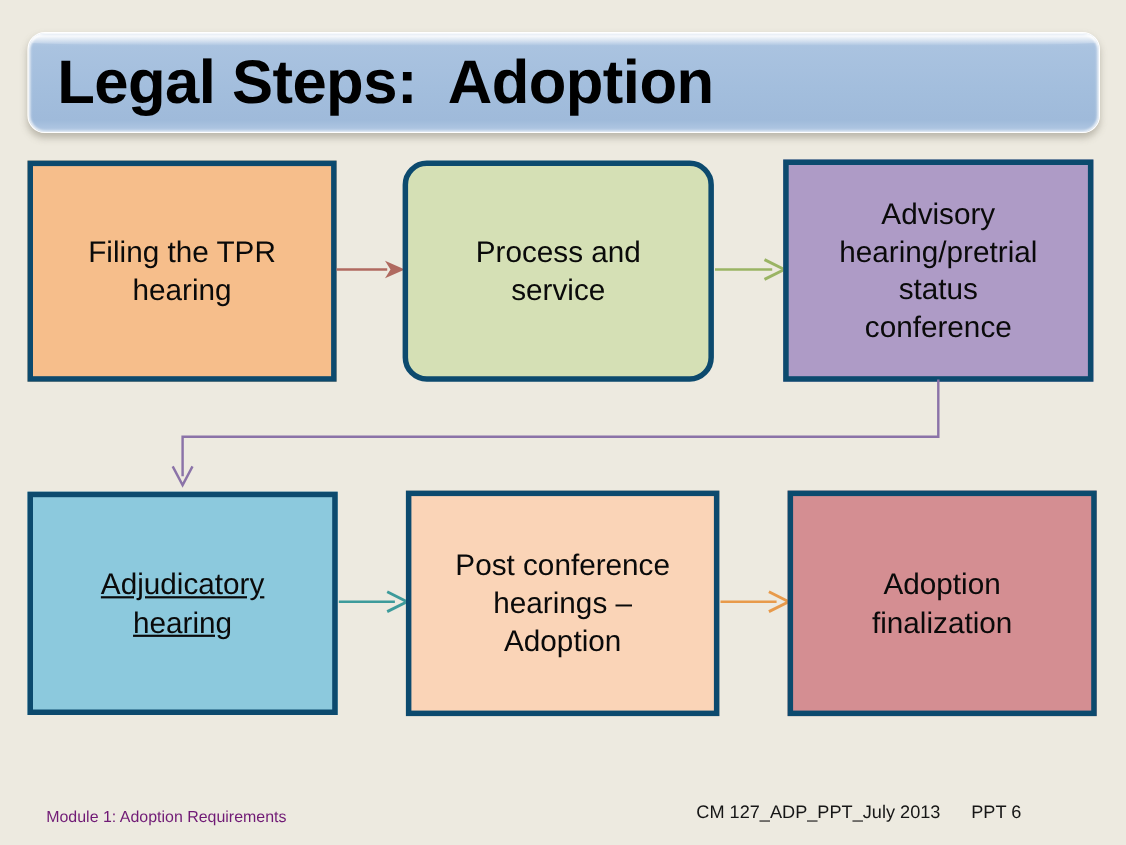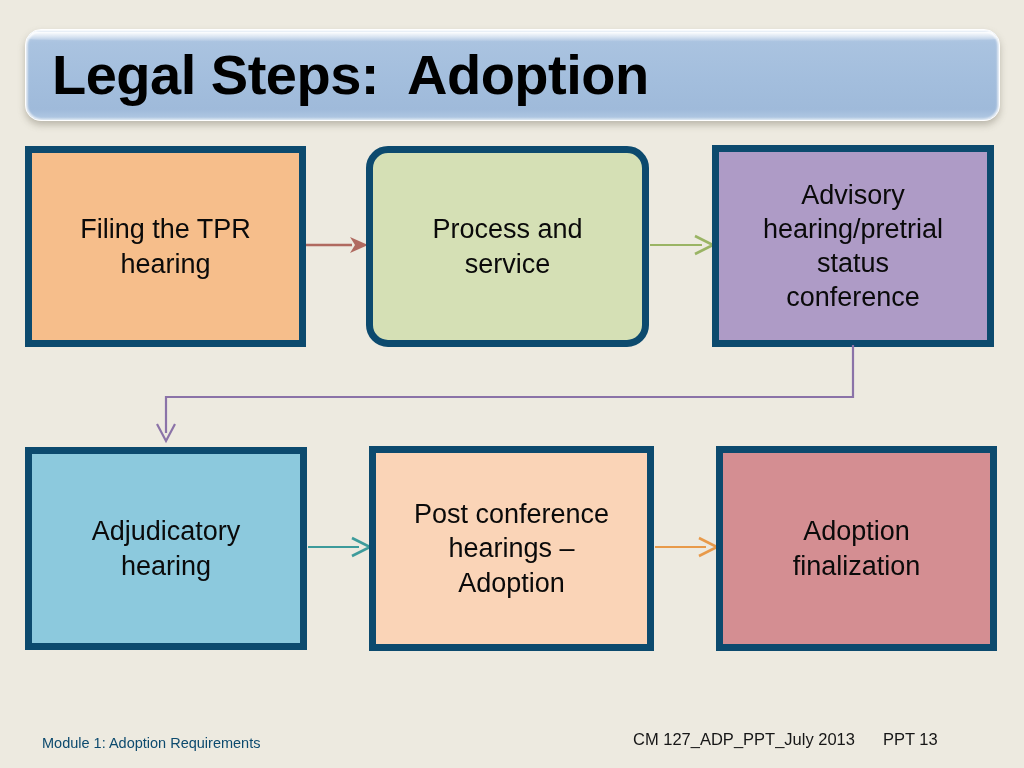--- a/index.html
+++ b/index.html
@@ -62,57 +62,57 @@
     color: #000000;
     letter-spacing: -0.5px;
     white-space: pre;
     line-height: 1;
   }
 
   
   .flow-box {
     position: absolute;
     box-sizing: border-box;
-    border: 7px solid #0c4a6e;
+    border: 5px solid #0c4a6e;
     display: flex;
     align-items: center;
     justify-content: center;
     text-align: center;
     color: #0a0a0a;
     font-size: 27px;
     line-height: 1.26;
     padding: 4px 24px;
     white-space: pre-line;
   }
 
   #box-1 { left: 25px;  top: 146px; width: 281px; height: 201px; }
   #box-2 { left: 366px; top: 146px; width: 283px; height: 201px; }
   #box-3 { left: 712px; top: 145px; width: 282px; height: 202px; }
-  #box-4 { left: 25px;  top: 447px; width: 282px; height: 203px; }
+  #box-4 { left: 25px;  top: 447px; width: 282px; height: 203px; text-decoration: underline; }
   #box-5 { left: 369px; top: 446px; width: 285px; height: 205px; }
   #box-6 { left: 716px; top: 446px; width: 281px; height: 205px; }
 
   
   .arrow-svg {
     position: absolute;
     overflow: visible;
   }
   #arrow-1 { left: 306px; top: 228px; width: 62px;  height: 34px; }
   #arrow-2 { left: 650px; top: 228px; width: 63px;  height: 34px; }
   #arrow-3 { left: 308px; top: 530px; width: 62px;  height: 34px; }
   #arrow-4 { left: 655px; top: 530px; width: 62px;  height: 34px; }
   #arrow-elbow { left: 150px; top: 345px; width: 720px; height: 105px; }
 
   
   #footer-left {
     position: absolute;
     left: 42px;
     top: 735px;
     font-size: 14.5px;
-    color: #0c4a6e;
+    color: #701a75;
     white-space: nowrap;
   }
   #footer-right {
     position: absolute;
     left: 633px;
     top: 730px;
     font-size: 16.5px;
     color: #161616;
     white-space: nowrap;
   }
@@ -181,16 +181,16 @@
   </svg>
 
   <div class="flow-box" id="box-6" style="background-color: rgb(212, 142, 146);">
     <span>Adoption
 finalization</span>
   </div>
 
   <div id="footer-left">Module 1: Adoption Requirements</div>
 
   <div id="footer-right">
-    <span id="footer-code">CM 127_ADP_PPT_July 2013</span><span id="footer-page">PPT 13</span>
+    <span id="footer-code">CM 127_ADP_PPT_July 2013</span><span id="footer-page">PPT 6</span>
   </div>
 
 </div>
 
 </body></html>

